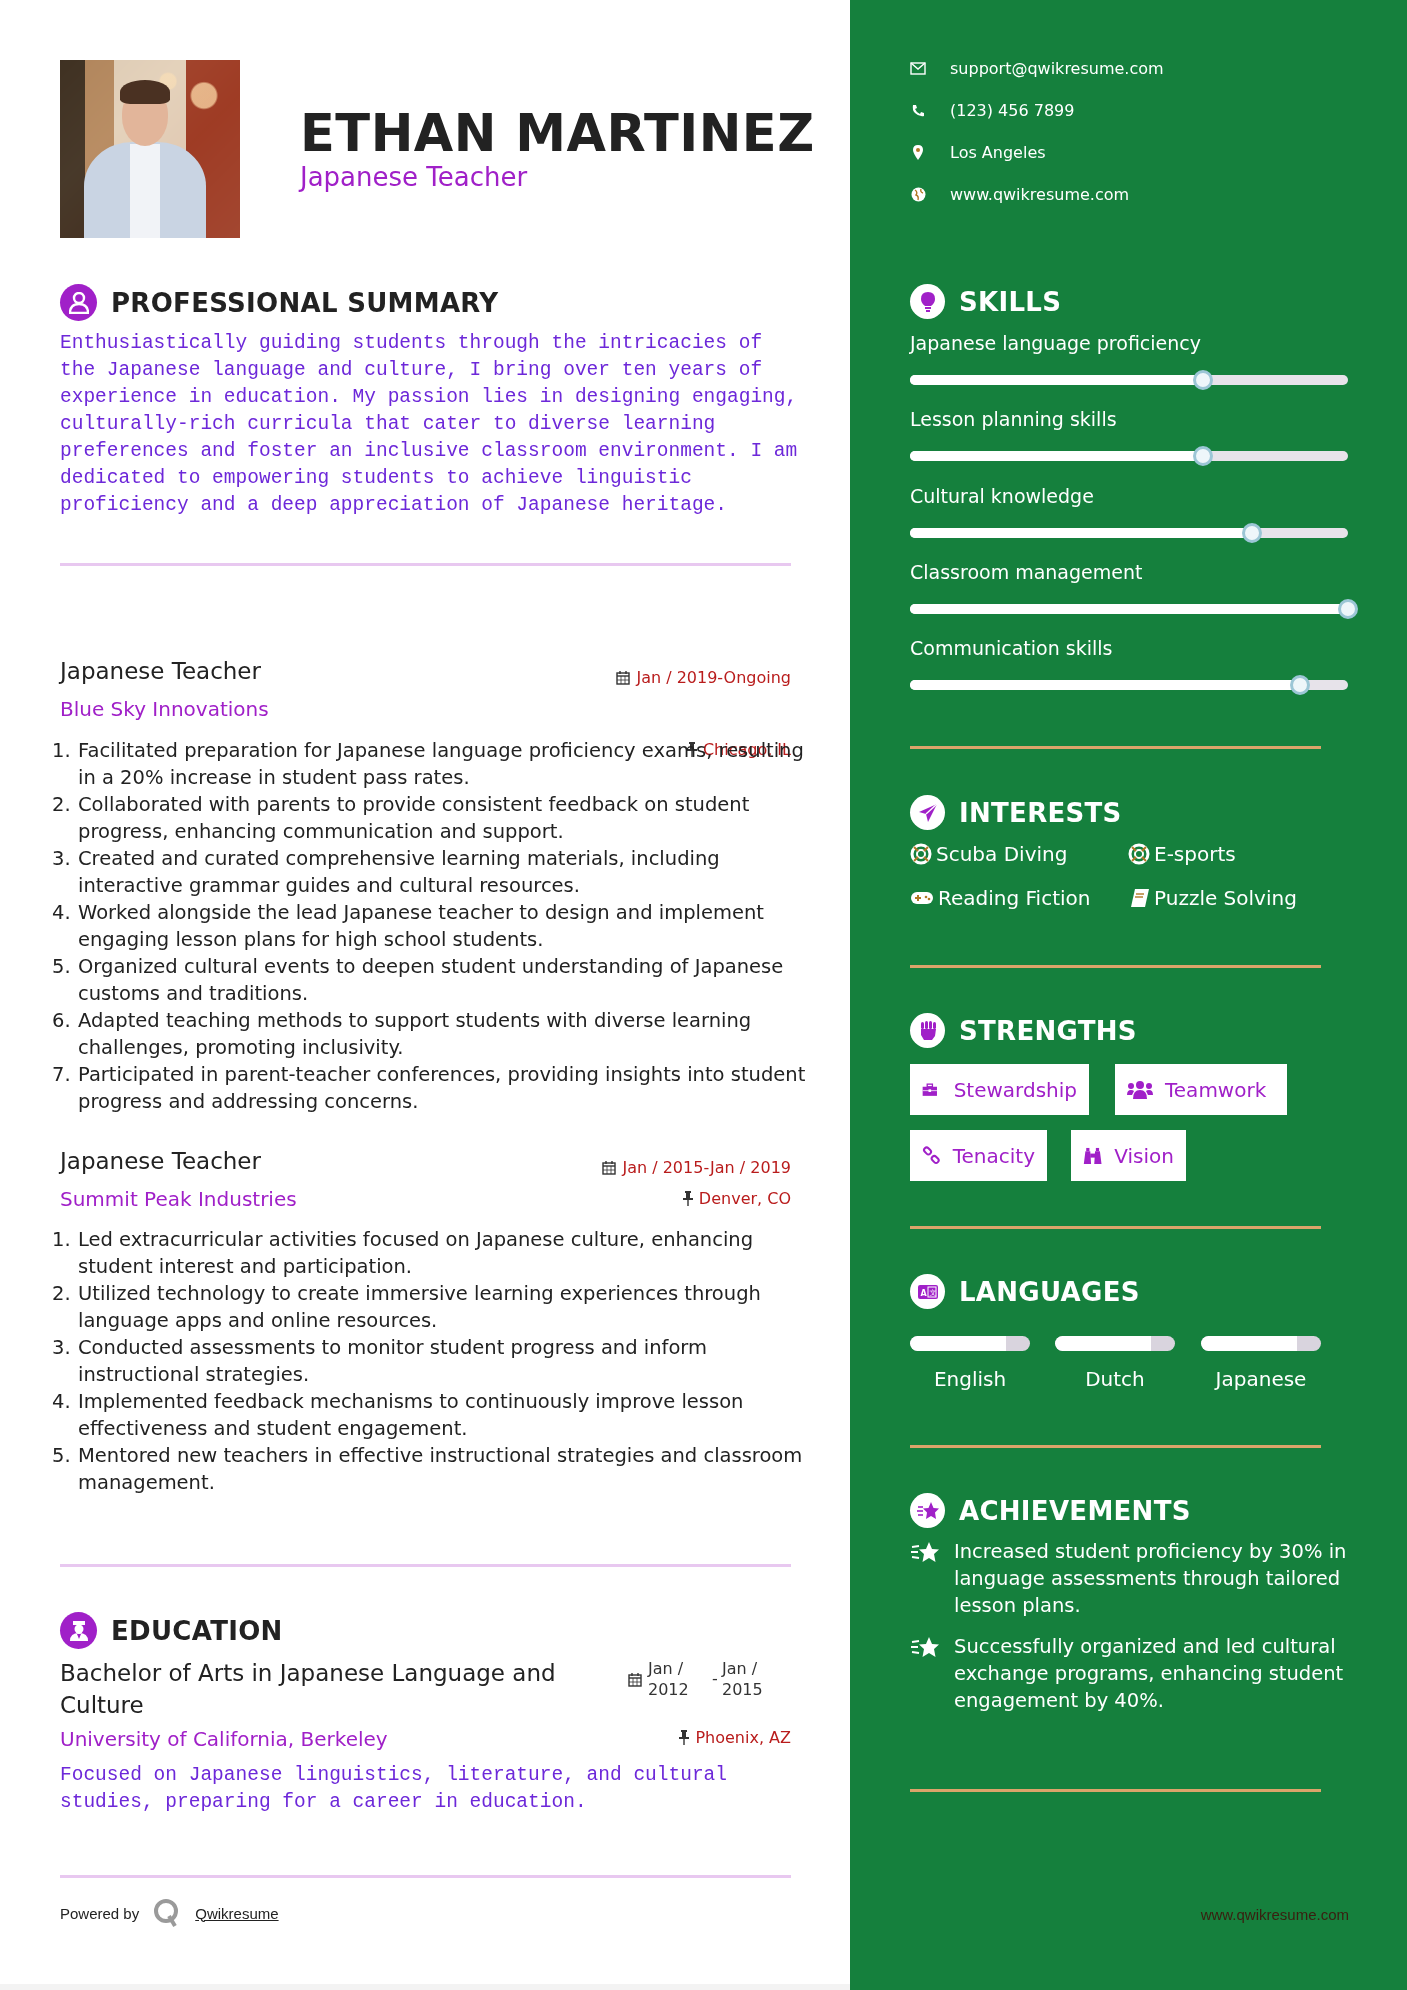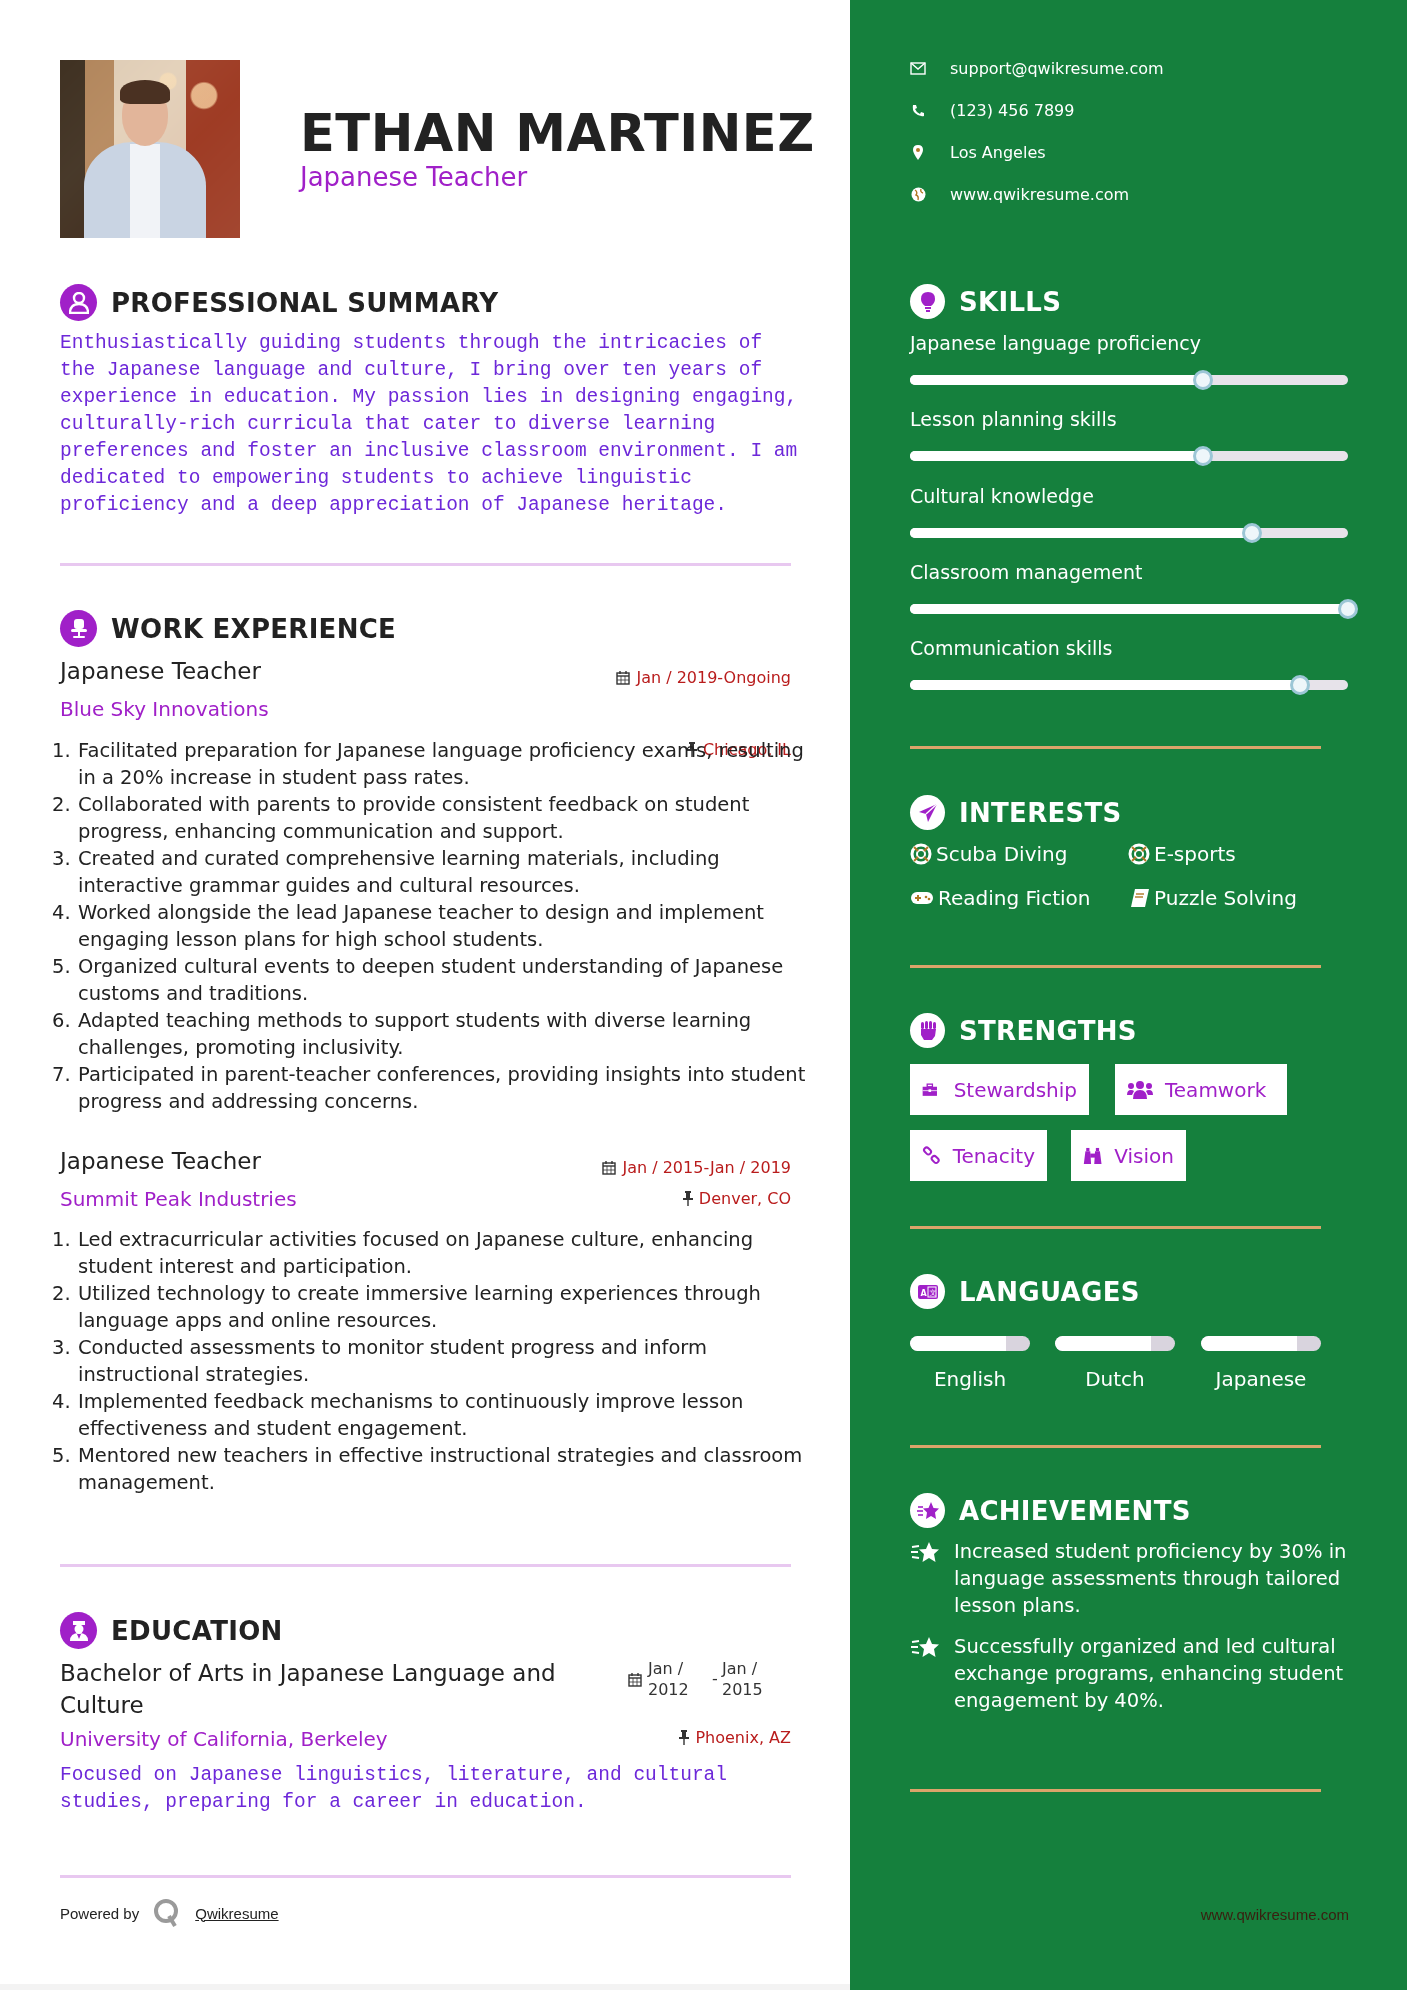--- a/index.html
+++ b/index.html
@@ -89,31 +89,20 @@
         <svg width="20" height="22" viewBox="0 0 20 22">
             <circle cx="10" cy="6" r="5" fill="none" stroke="#fff" stroke-width="2.4"></circle>
             <path d="M1 21 Q1 12 10 12 Q19 12 19 21 Z" fill="none" stroke="#fff" stroke-width="2.4"></path>
           </svg>
       </span>
       <span class="sec-title">PROFESSIONAL SUMMARY</span>
     </div>
     <div class="para" style="top:330px;">Enthusiastically guiding students through the intricacies of the Japanese language and culture, I bring over ten years of experience in education. My passion lies in designing engaging, culturally-rich curricula that cater to diverse learning preferences and foster an inclusive classroom environment. I am dedicated to empowering students to achieve linguistic proficiency and a deep appreciation of Japanese heritage.</div>
     <div class="hr-l" style="top:563px;"></div>
 
-    <div class="sec-head" style="top:610px;">
-      <span class="sec-icon">
-        <svg width="20" height="22" viewBox="0 0 20 22">
-            <rect x="5" y="1" width="10" height="10" rx="3" fill="#fff"></rect>
-            <rect x="2" y="11" width="16" height="3" rx="1.5" fill="#fff"></rect>
-            <rect x="9" y="14" width="2" height="4" fill="#fff"></rect>
-            <rect x="4" y="18" width="12" height="2" rx="1" fill="#fff"></rect>
-          </svg>
-      </span>
-      <span class="sec-title">WORK EXPERIENCE</span>
-    </div>
 
     <div class="job-title" style="top:658px;">Japanese Teacher</div>
     <div class="meta" style="top:668px;">
       <svg width="14" height="15" viewBox="0 0 14 15">
           <rect x="1" y="3" width="12" height="11" fill="none" stroke="#333" stroke-width="1.4"></rect>
           <line x1="1" y1="6" x2="13" y2="6" stroke="#333" stroke-width="1.4"></line>
           <line x1="4" y1="1" x2="4" y2="4" stroke="#333" stroke-width="1.4"></line>
           <line x1="10" y1="1" x2="10" y2="4" stroke="#333" stroke-width="1.4"></line>
           <line x1="5" y1="6" x2="5" y2="14" stroke="#333" stroke-width="0.8"></line>
           <line x1="9" y1="6" x2="9" y2="14" stroke="#333" stroke-width="0.8"></line>

